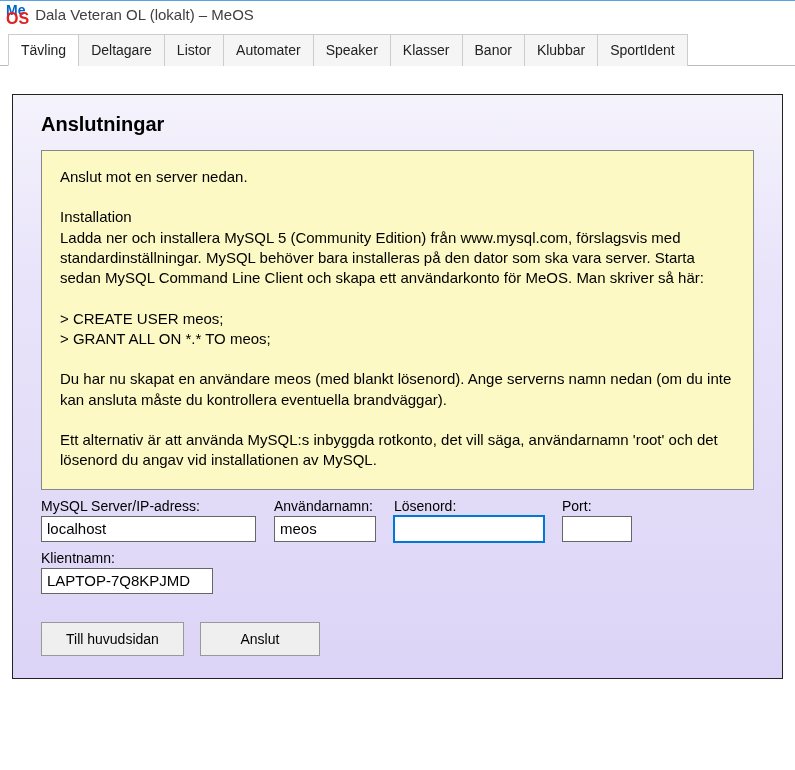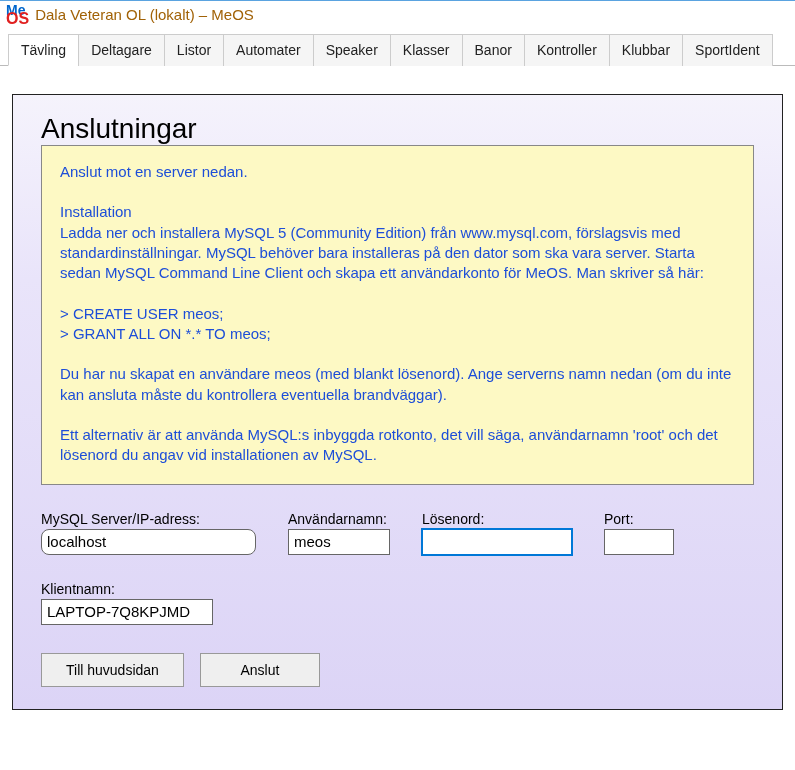--- a/index.html
+++ b/index.html
@@ -23,21 +23,21 @@
       font-family: Arial, sans-serif;
       font-weight: bold;
       display: inline-flex;
       flex-direction: column;
       line-height: 0.6;
       font-size: 11px;
       margin-right: 2px;
     }
     .app-icon .me { color: #0066cc; font-size: 14px; }
     .app-icon .os { color: #e02020; font-size: 16px; font-weight: bold; }
-    .title-text { color: #a16207; }
+    .title-text { color: #404040; }
     .tabbar {
       display: flex;
       border-bottom: 1px solid #bbb;
       margin-top: 4px;
       padding-left: 8px;
       font-size: 14px;
     }
     .tab {
       padding: 7px 12px 7px 12px;
       border: 1px solid #ccc;
@@ -56,37 +56,38 @@
     }
     .content-area {
       padding: 28px 12px 12px 12px;
     }
     .main-panel {
       border: 1px solid #222;
       background: linear-gradient(to bottom, #f5f3fc 0%, #e9e4fa 30%, #dcd4f6 100%);
       padding: 18px 28px 22px 28px;
     }
     .page-title {
-      font-size: 28px;
-      font-weight: normal;
+      font-size: 20px;
+      font-weight: bold;
       color: #000;
+      margin-bottom: 14px;
     }
     .info-box {
       background: #fdf9c4;
       border: 1px solid #888;
       padding: 16px 18px 18px 18px;
       font-size: 15px;
       line-height: 1.35;
-      color: #1d4ed8;
+      color: #000000;
       white-space: pre-wrap;
     }
     .form-row {
       display: flex;
-      gap: 32px;
-      margin-top: 26px;
+      gap: 18px;
+      margin-top: 8px;
     }
     .form-group {
       display: flex;
       flex-direction: column;
     }
     .form-label {
       font-size: 14px;
       margin-bottom: 2px;
       color: #000;
     }
@@ -95,21 +96,21 @@
       padding: 3px 5px;
       font-size: 15px;
       background: #fff;
       color: #000;
       height: 26px;
     }
     .form-input.focused {
       outline: 2px solid #0078d7;
       outline-offset: -1px;
     }
-    .w215 { width: 215px; border-radius: 8px; }
+    .w215 { width: 215px; }
     .w110 { width: 102px; }
     .w150 { width: 150px; }
     .w70  { width: 70px; }
     .w200 { width: 172px; }
     .button-row {
       display: flex;
       gap: 16px;
       margin-top: 28px;
     }
     .btn {
@@ -134,21 +135,20 @@
 </div>
 
 <div class="tabbar">
   <div class="tab active">Tävling</div>
   <div class="tab">Deltagare</div>
   <div class="tab">Listor</div>
   <div class="tab">Automater</div>
   <div class="tab">Speaker</div>
   <div class="tab">Klasser</div>
   <div class="tab">Banor</div>
-  <div class="tab">Kontroller</div>
   <div class="tab">Klubbar</div>
   <div class="tab">SportIdent</div>
 </div>
 
 <div class="content-area">
   <div class="main-panel">
     <div class="page-title">Anslutningar</div>
 
     <div class="info-box">Anslut mot en server nedan.
 

